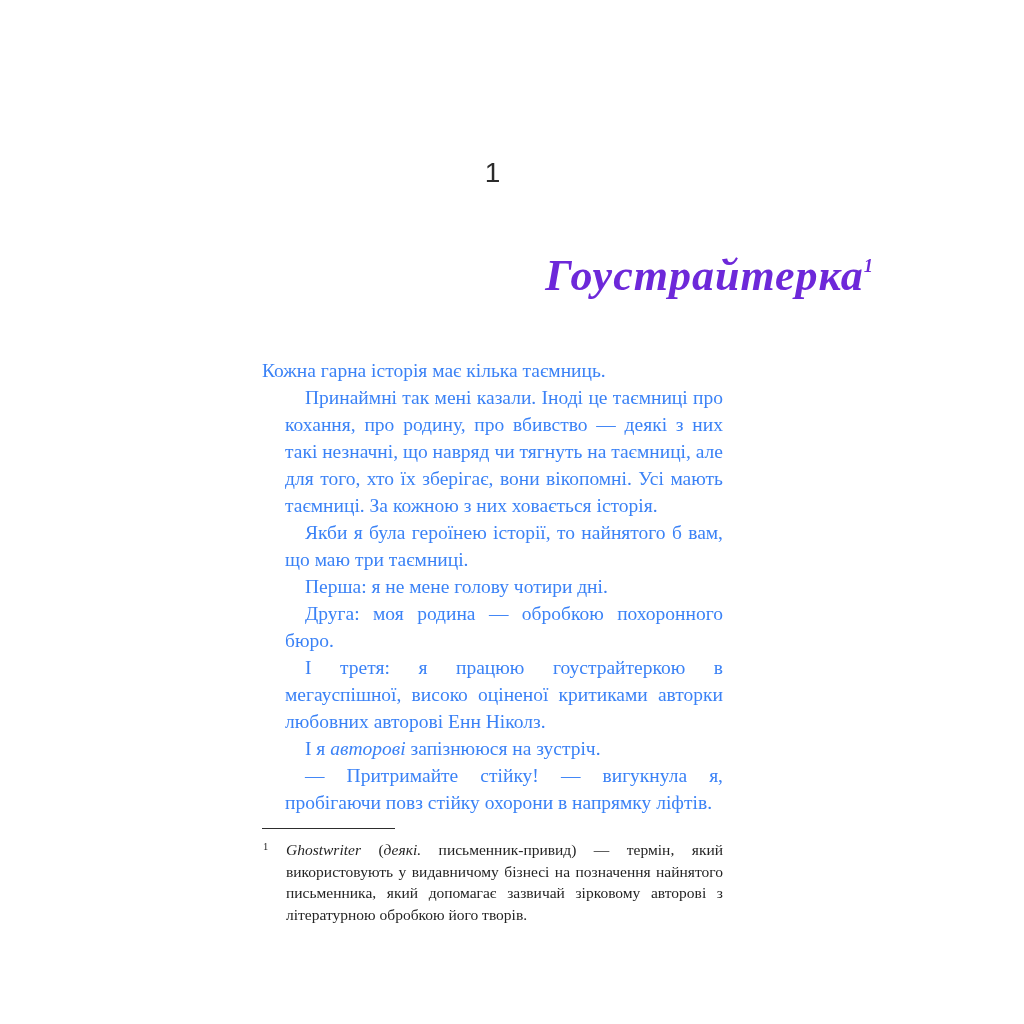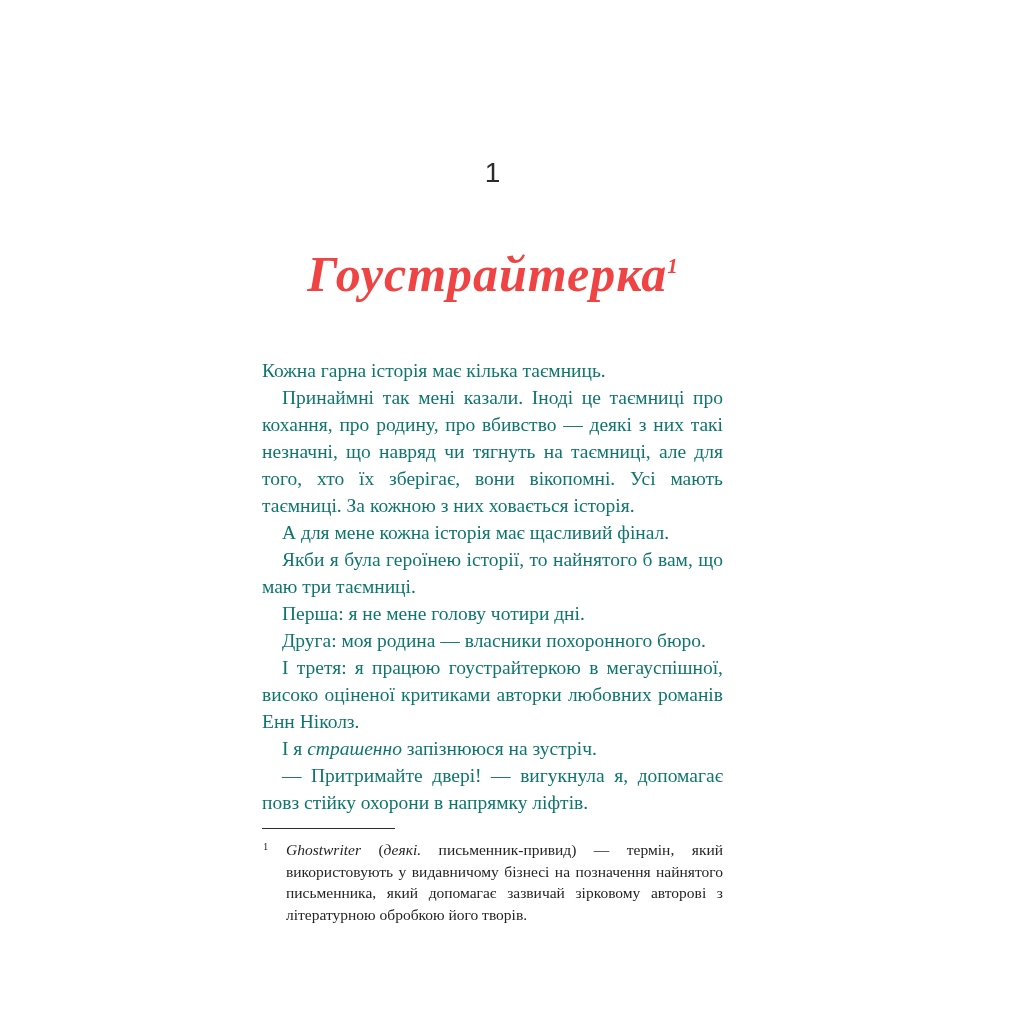--- a/index.html
+++ b/index.html
@@ -27,50 +27,51 @@
     font-family: "Liberation Sans", sans-serif;
     font-size: 28px;
     line-height: 34px;
     color: #2b2b2b;
   }
   .chapter-title {
     position: absolute;
     top: 226px;
     left: 112px;
     width: 761px;
-    text-align: center;
+    text-align: right;
     font-family: "Liberation Serif", serif;
     font-style: italic;
     font-weight: bold;
-    font-size: 50px;
+    font-size: 44px;
     line-height: 80px;
     letter-spacing: 1px;
-    color: #ef4444;
+    color: #6d28d9;
   }
   .chapter-title sup {
     font-size: 0.42em;
     vertical-align: 18px;
     letter-spacing: 0;
   }
   .body-text {
     position: absolute;
     top: 357px;
     left: 262px;
     width: 461px;
     font-size: 19.5px;
     line-height: 27px;
     text-align: justify;
-    color: #0f766e;
+    color: #3b82f6;
     font-family: Liberation Serif, serif;
   }
   .body-text p {
     margin: 0;
   }
   .body-text p.indent {
     text-indent: 20px;
+    margin-left: 23px;
   }
   em {
     font-style: italic;
   }
   .footnote {
     position: absolute;
     left: 262px;
     top: 828px;
     width: 461px;
     color: #242424;
@@ -101,27 +102,26 @@
 
 <div class="page">
 
   <div class="chapter-number">1</div>
 
   <div class="chapter-title"><span>Гоустрайтерка</span><sup>1</sup></div>
 
   <div class="body-text">
       <p>Кожна гарна історія має кілька таємниць.</p>
       <p class="indent">Принаймні так мені казали. Іноді це таємниці про кохання, про родину, про вбивство — деякі з них такі незначні, що навряд чи тягнуть на таємниці, але для того, хто їх зберігає, вони вікопомні. Усі мають таємниці. За кожною з них ховається історія.</p>
-      <p class="indent">А для мене кожна історія має щасливий фінал.</p>
       <p class="indent">Якби я була героїнею історії, то найнятого б вам, що маю три таємниці.</p>
       <p class="indent">Перша: я не мене голову чотири дні.</p>
-      <p class="indent">Друга: моя родина — власники похоронного бюро.</p>
-      <p class="indent">І третя: я працюю гоустрайтеркою в мегауспішної, високо оціненої критиками авторки любовних романів Енн Ніколз.</p>
-      <p class="indent">І я <em>страшенно</em> запізнююся на зустріч.</p>
-      <p class="indent">— Притримайте двері! — вигукнула я, допомагає повз стійку охорони в напрямку ліфтів.</p>
+      <p class="indent">Друга: моя родина — обробкою похоронного бюро.</p>
+      <p class="indent">І третя: я працюю гоустрайтеркою в мегауспішної, високо оціненої критиками авторки любовних авторові Енн Ніколз.</p>
+      <p class="indent">І я <em>авторові</em> запізнююся на зустріч.</p>
+      <p class="indent">— Притримайте стійку! — вигукнула я, пробігаючи повз стійку охорони в напрямку ліфтів.</p>
     </div>
 
   <div class="footnote">
     <div class="footnote-rule"></div>
     <div class="footnote-body">
       <span class="footnote-marker">1</span>
       <span><em>Ghostwriter</em> (<em>деякі.</em> письменник-привид) — термін, який використовують у видавничому бізнесі на позначення найнятого письменника, який допомагає зазвичай зірковому авторові з літературною обробкою його творів.</span>
     </div>
   </div>
 

